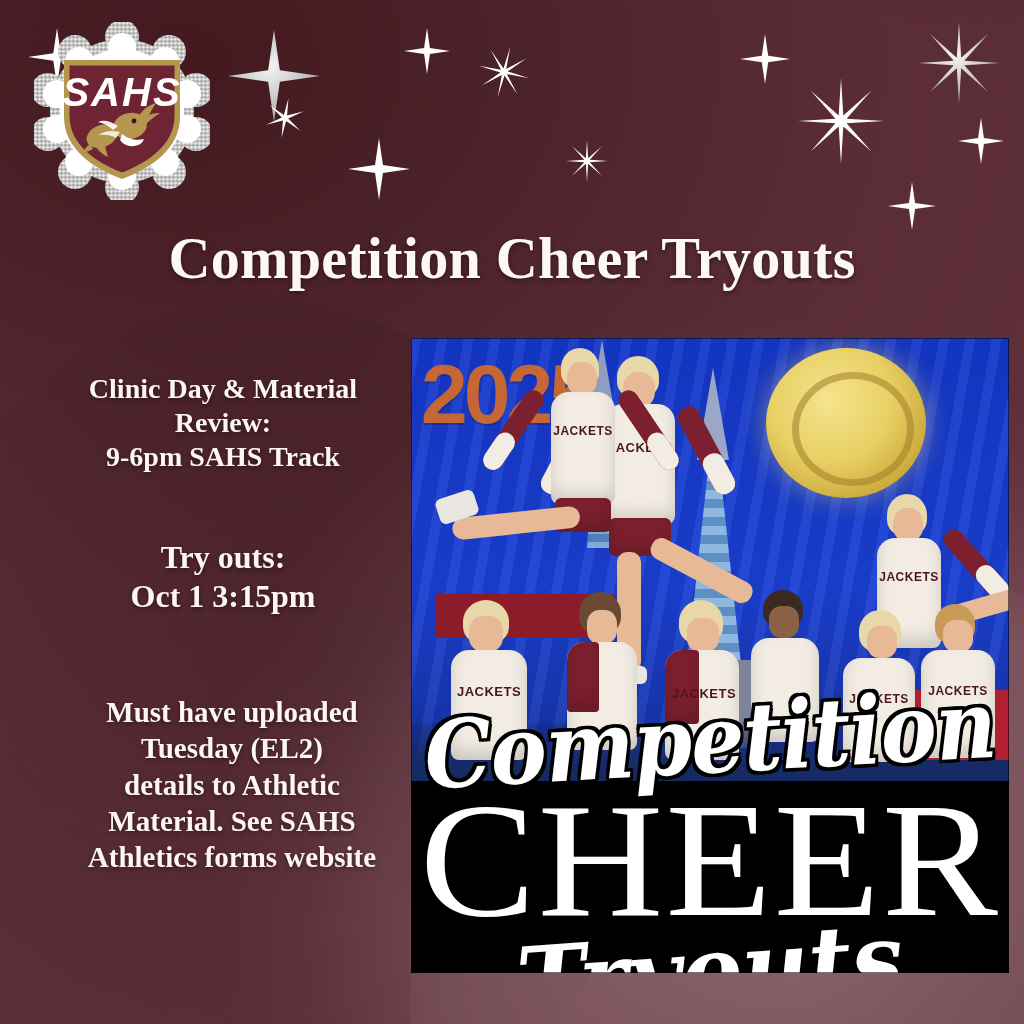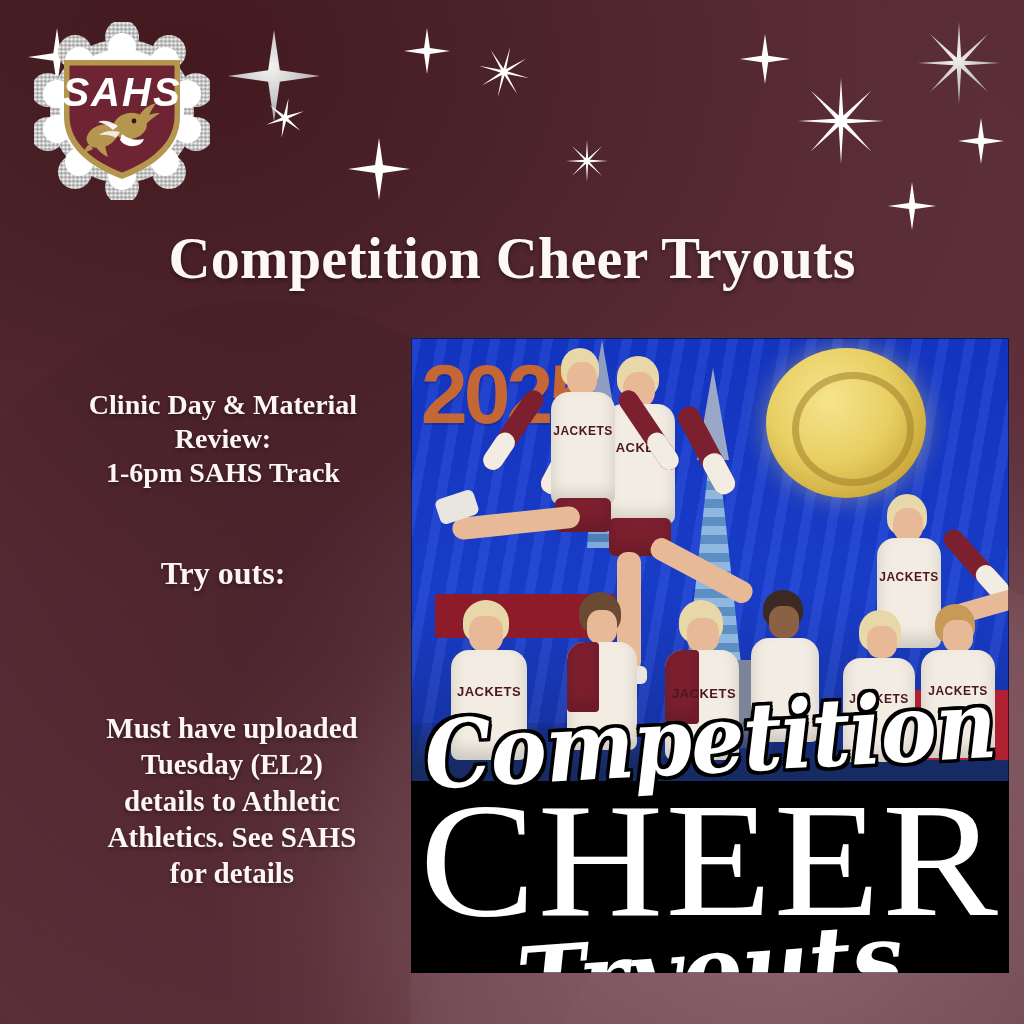--- a/index.html
+++ b/index.html
@@ -36,21 +36,21 @@
     color:#fdf7f5;font-weight:bold;font-size:60px;letter-spacing:0.2px;
     font-family:"Liberation Serif", serif;
     transform:scaleX(0.97);
     text-shadow:0 2px 5px rgba(0,0,0,0.45);
     white-space:nowrap;
   }
 
   
   .col-left{position:absolute;left:28px;width:390px;text-align:center;color:#fdf6f4;
             font-family:"Liberation Serif", serif;font-weight:bold;line-height:1.22;
-            text-shadow:0 2px 4px rgba(0,0,0,0.38);margin-top:16px;}
+            text-shadow:0 2px 4px rgba(0,0,0,0.38);}
   .blk-clinic{top:372px;font-size:28px;}
   .blk-tryout{top:538px;font-size:32px;}
   .blk-note  {top:694px;font-size:29px;line-height:1.25;width:408px;}
   .blk-note .line{white-space:nowrap;}
 
   
   .photo{position:absolute;left:411px;top:338px;width:598px;height:635px;overflow:hidden;background:#111;}
   .ph-layer{position:absolute;inset:0;}
 
   
@@ -326,33 +326,34 @@
         <path d="M56 122 q-6 4 -6 9 q5 -2 9 -4 z"></path>
       </g>
     </svg>
   </div>
 
   <div class="title">Competition Cheer Tryouts</div>
 
   <div class="col-left blk-clinic">
     <div class="line">Clinic Day &amp; Material</div>
     <div class="line">Review:</div>
-    <div class="line">1-6pm SAHS Track</div>
+    <div class="line">9-6pm SAHS Track</div>
   </div>
 
   <div class="col-left blk-tryout">
     <div class="line">Try outs:</div>
+    <div class="line">Oct 1 3:15pm</div>
   </div>
 
   <div class="col-left blk-note">
     <div class="line">Must have uploaded</div>
     <div class="line">Tuesday (EL2)</div>
     <div class="line">details to Athletic</div>
-    <div class="line">Athletics. See SAHS</div>
-    <div class="line">for details</div>
+    <div class="line">Material. See SAHS</div>
+    <div class="line">Athletics forms website</div>
   </div>
 
   <div class="photo">
     <div class="ph-layer ph-bg"></div>
     <div class="ph-layer ph-bg-streaks"></div>
 
     <div class="ph-year">2025</div>
 
     <div class="medal"></div>
 

